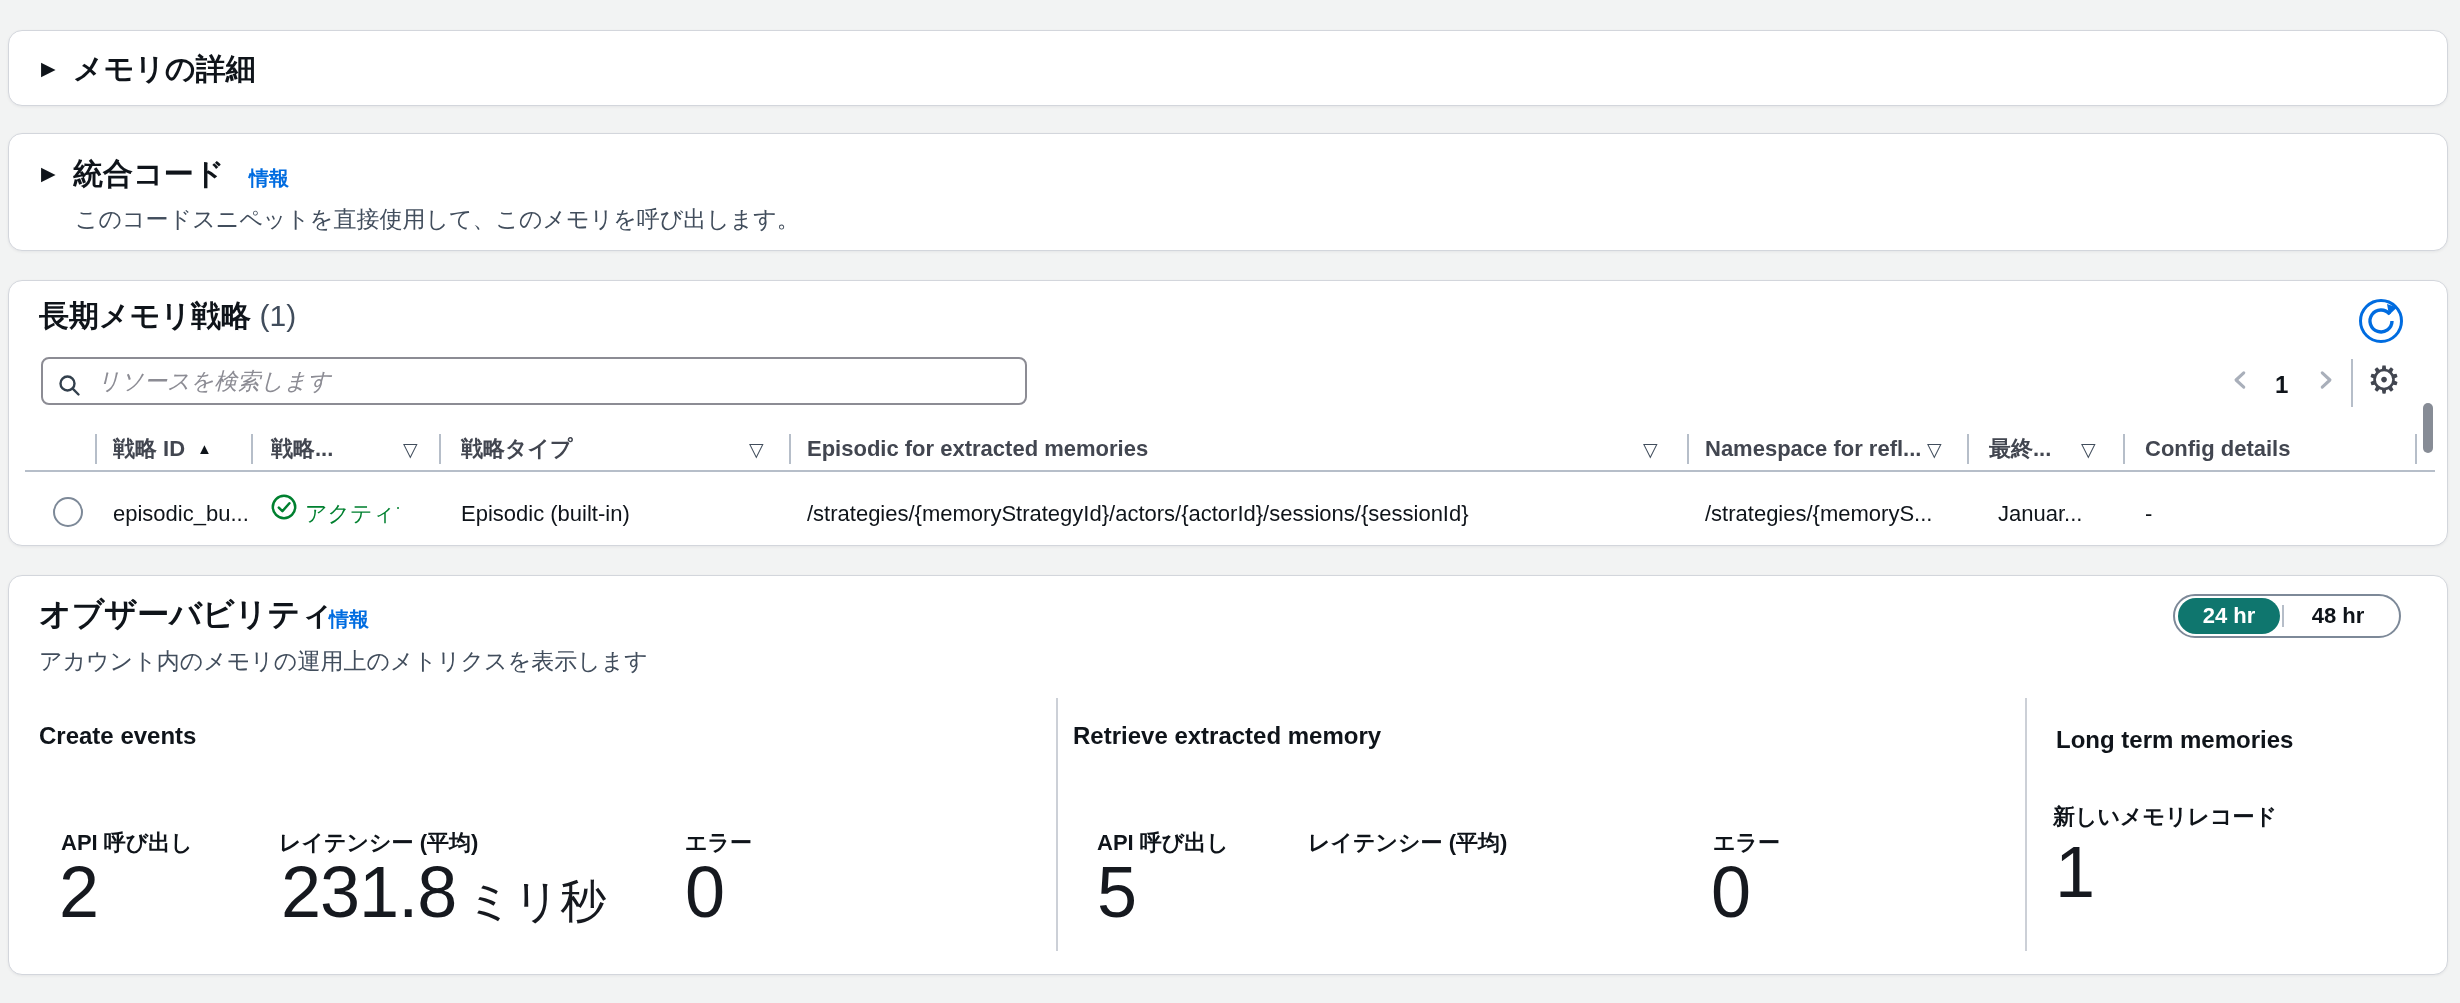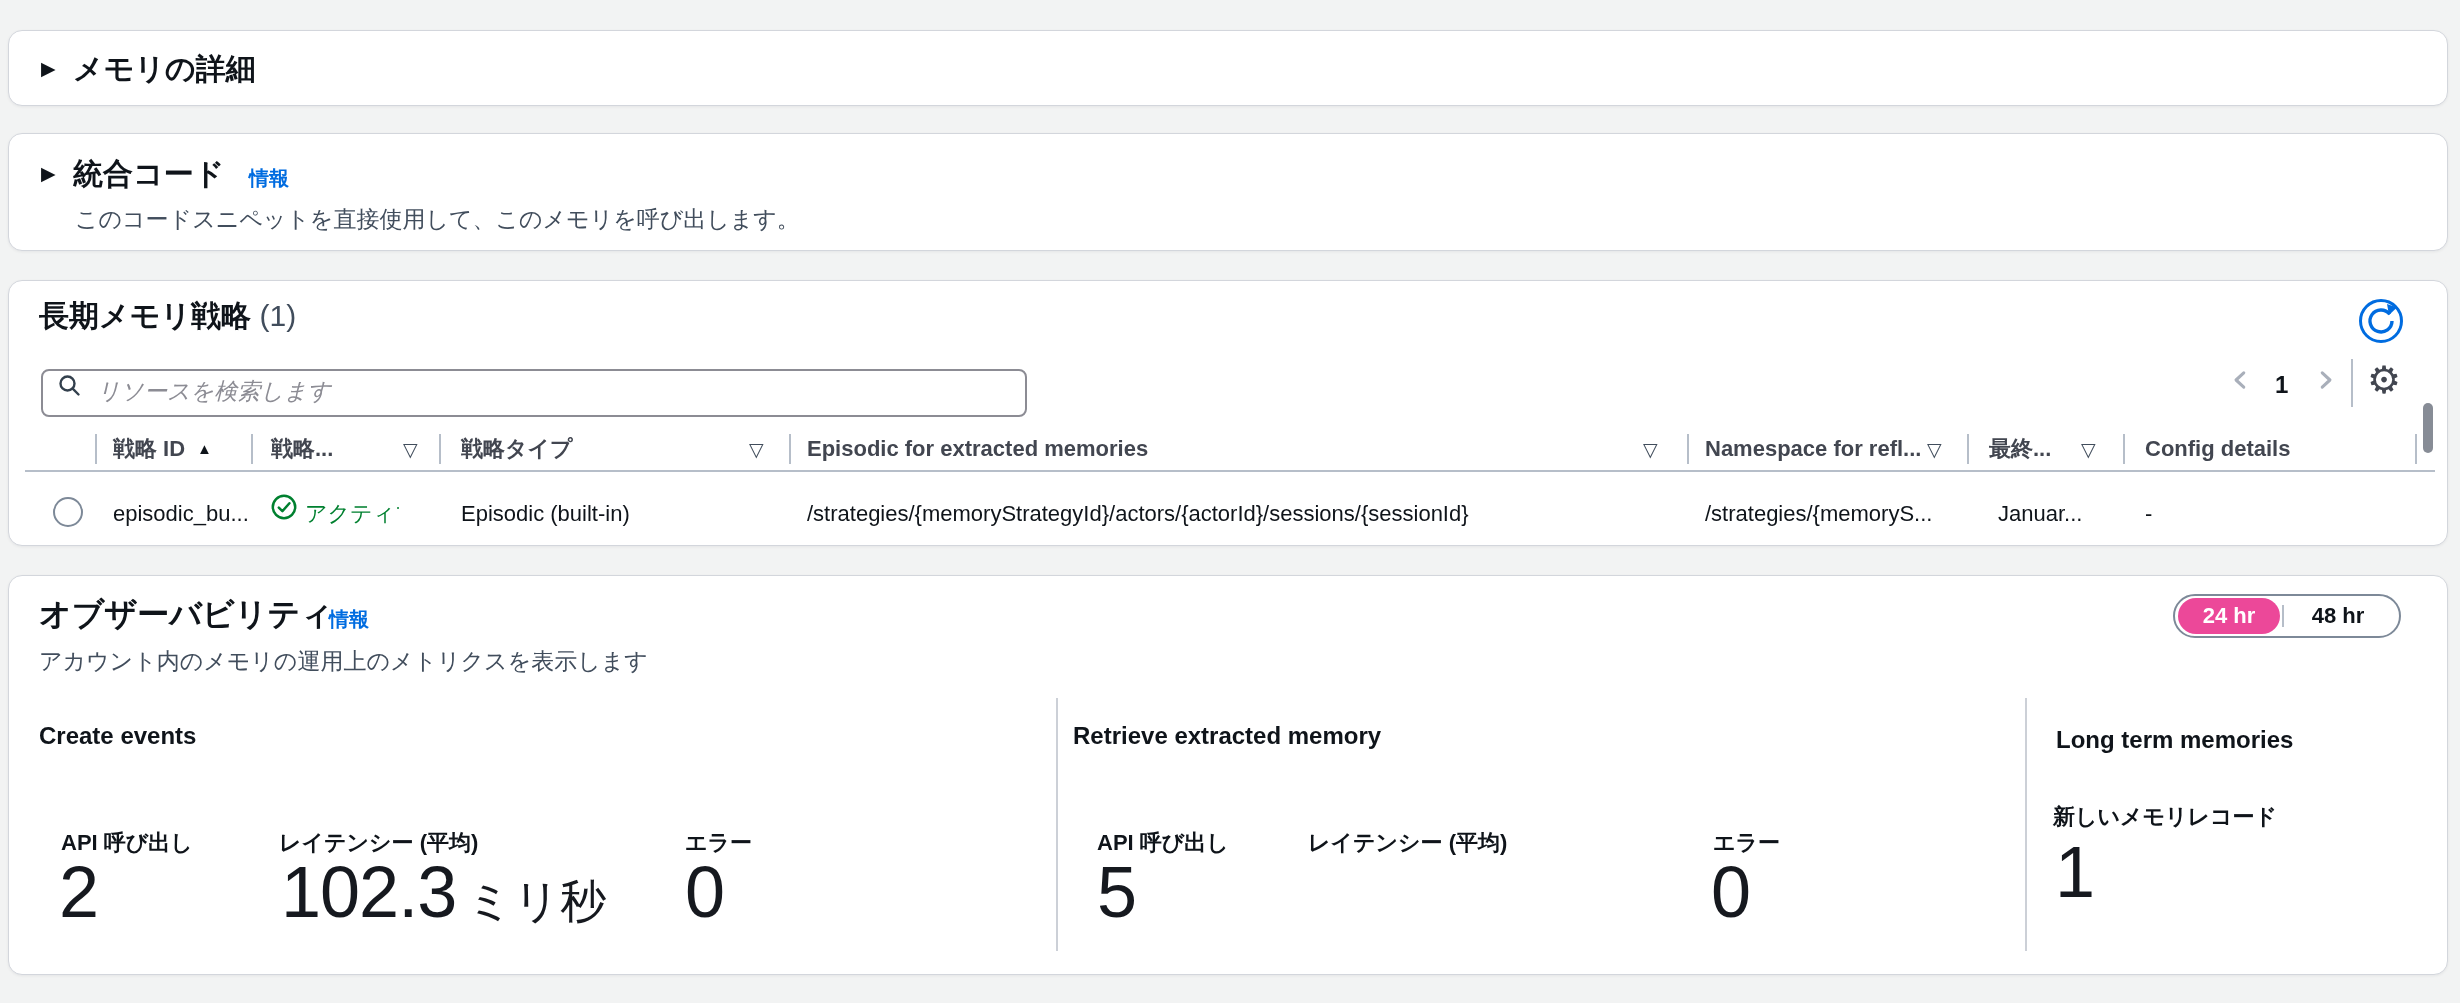--- a/index.html
+++ b/index.html
@@ -21,38 +21,38 @@
   .info-link{font-size:20px;font-weight:700;color:#006ce0;cursor:pointer;}
   .desc{font-size:23px;color:#414d5c;}
   .tri{font-size:19px;color:#0f141a;}
   .col-hdr{font-size:22px;font-weight:700;color:#424650;}
   .col-div{position:absolute;width:0;border-left:2px solid #b6bec9;height:30px;top:153px;}
   .cell{font-size:22px;color:#0f141a;}
   .filter-caret{font-size:19px;color:#414d5c;}
   .sort-caret{font-size:15px;color:#0f141a;}
   .radio{position:absolute;width:26px;height:26px;border:2px solid #7d8998;border-radius:50%;background:#fff;}
   .search{
-    position:absolute;left:32px;top:88px;width:986px;height:48px;box-sizing:border-box;
+    position:absolute;left:32px;top:76px;width:986px;height:48px;box-sizing:border-box;
     border:2px solid #8c8c94;border-radius:8px;background:#fff;
     font-size:23px;color:#0f141a;padding:0 16px 0 54px;outline:none;
-    font-family:Liberation Mono, monospace;
+    font-family:Liberation Sans, sans-serif;
   }
   .search::placeholder{font-style:italic;color:#8c8c94;}
   .metric-label{font-size:22px;font-weight:700;color:#0f141a;}
   .metric-value{font-size:72px;font-weight:300;color:#16191f;letter-spacing:-1px;}
   .metric-unit{font-size:46px;font-weight:300;letter-spacing:0;margin-left:10px;}
   .grp-heading{font-size:24px;font-weight:700;color:#0f141a;}
   .v-div{position:absolute;width:0;border-left:2px solid #ccd0d7;}
   .toggle{
     position:absolute;left:2164px;top:18px;width:228px;height:44px;box-sizing:border-box;
     border:2px solid #7d8998;border-radius:24px;background:#fff;
     display:flex;align-items:center;padding:0 3px;
   }
   .toggle .seg{font-size:22px;font-weight:700;display:flex;align-items:center;justify-content:center;cursor:pointer;}
-  .toggle .sel{background:#ec4899;color:#fff;border-radius:18px;width:102px;height:36px;}
+  .toggle .sel{background:#0f766e;color:#fff;border-radius:18px;width:102px;height:36px;}
   .toggle .unsel{color:#0f141a;width:104px;height:36px;}
   .toggle .tg-div{width:0;border-left:2px solid #b6bec9;height:22px;margin:0 2px;}
   .icon-btn{cursor:pointer;background:none;border:none;padding:0;}
   .scroll-thumb{position:absolute;width:10px;height:50px;border-radius:5px;background:#878c96;}
 </style>
 </head>
 <body>
 
 <div class="card" style="top:30px;height:76px;">
   <div class="abs" style="left:32px;top:28px;display:flex;align-items:center;">
@@ -154,21 +154,21 @@
     <div class="seg unsel">48 hr</div>
   </div>
 
   <div class="v-div" style="left:1047px;top:122px;height:253px;"></div>
   <div class="v-div" style="left:2016px;top:122px;height:253px;"></div>
 
   <span class="abs grp-heading" style="left:30px;top:148px;">Create events</span>
   <span class="abs metric-label" style="left:52px;top:256px;">API 呼び出し</span>
   <span class="abs metric-value" style="left:50px;top:280px;">2</span>
   <span class="abs metric-label" style="left:270px;top:256px;">レイテンシー (平均)</span>
-  <span class="abs metric-value" style="left:272px;top:280px;"><span>102.3</span><span class="metric-unit">ミリ秒</span></span>
+  <span class="abs metric-value" style="left:272px;top:280px;"><span>231.8</span><span class="metric-unit">ミリ秒</span></span>
   <span class="abs metric-label" style="left:676px;top:256px;">エラー</span>
   <span class="abs metric-value" style="left:676px;top:280px;">0</span>
 
   <span class="abs grp-heading" style="left:1064px;top:148px;">Retrieve extracted memory</span>
   <span class="abs metric-label" style="left:1088px;top:256px;">API 呼び出し</span>
   <span class="abs metric-value" style="left:1088px;top:280px;">5</span>
   <span class="abs metric-label" style="left:1299px;top:256px;">レイテンシー (平均)</span>
   <span class="abs metric-label" style="left:1704px;top:256px;">エラー</span>
   <span class="abs metric-value" style="left:1702px;top:280px;">0</span>
 

